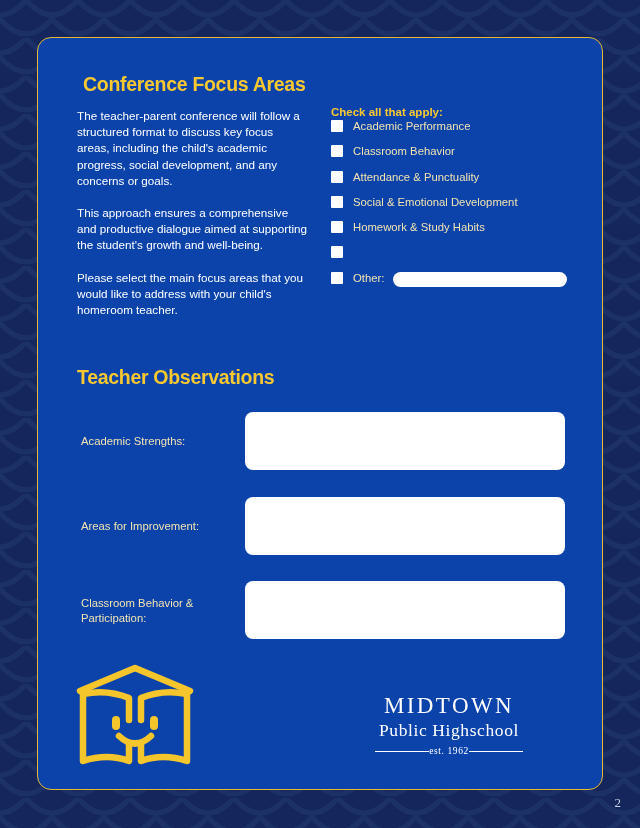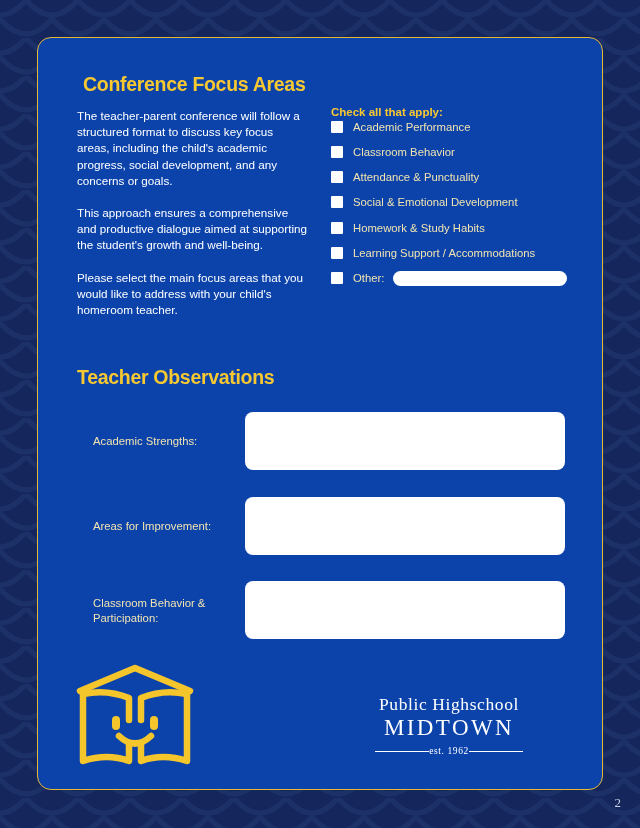--- a/index.html
+++ b/index.html
@@ -77,21 +77,21 @@
     width: 236px;
   }
   #checklist-heading {
     color: #f8c830;
     font-weight: bold;
     font-size: 11.5px;
     margin-bottom: 2px;
   }
   .check-row {
     display: flex;
-    align-items: center;
+    align-items: flex-start;
     height: 13px;
     margin-bottom: 12.3px;
   }
   .check-row:last-child { margin-bottom: 12px; }
   .checkbox {
     width: 12px;
     height: 12px;
     background: #ffffff;
     border-radius: 1px;
     flex: 0 0 auto;
@@ -123,21 +123,21 @@
     left: 39px;
     width: 488px;
     height: 58px;
   }
   #obs-row-0 { top: 374px; }
   #obs-row-1 { top: 459px; }
   #obs-row-2 { top: 543px; }
 
   .obs-label {
     position: absolute;
-    left: 16px;
+    left: 4px;
     top: 50%;
     transform: translateY(-50%);
     width: 150px;
     color: #f0e3b0;
     font-size: 11.3px;
     line-height: 14.5px;
   }
   .obs-box {
     position: absolute;
     right: 0;
@@ -264,21 +264,20 @@
       <span class="check-label">Social &amp; Emotional Development</span>
     </div>
 
     <div class="check-row">
       <span class="checkbox"></span>
       <span class="check-label">Homework &amp; Study Habits</span>
     </div>
 
     <div class="check-row">
       <span class="checkbox"></span>
-      <span class="check-label">Learning Support / Accommodations</span>
     </div>
 
     <div class="check-row">
       <span class="checkbox"></span>
       <span class="check-label">Other:</span>
       <input id="other-input" type="text" placeholder="" style="">
     </div>
   </div>
 
   <div class="section-title" id="title-observations">Teacher Observations</div>
@@ -313,22 +312,22 @@
 
         <path d="M42 57 L42 63" stroke-width="8"></path>
         <path d="M80 57 L80 63" stroke-width="8"></path>
 
         <path d="M45 73 Q61 88 77 73" stroke-width="6.5"></path>
       </g>
     </svg>
   </div>
 
   <div id="wordmark">
+    <div id="wordmark-main">MIDTOWN</div>
     <div id="wordmark-sub">Public Highschool</div>
-    <div id="wordmark-main">MIDTOWN</div>
     <div id="wordmark-est-wrap">
       <span class="rule"></span>
       <span id="wordmark-est">est. 1962</span>
       <span class="rule"></span>
     </div>
   </div>
 
 </div>
 
 <div id="page-number">2</div>

